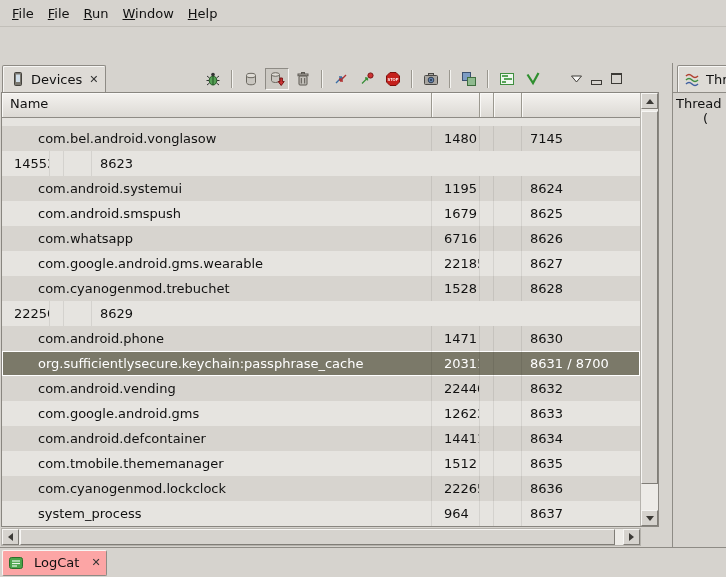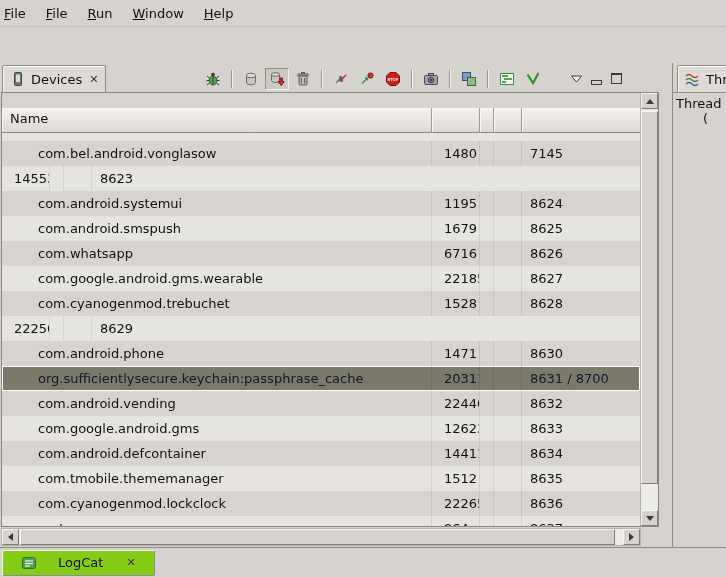--- a/index.html
+++ b/index.html
@@ -3,21 +3,21 @@
 <meta charset="utf-8">
 <style>
   html,body{margin:0;padding:0;background:#fff;}
   .app{
     position:relative;width:726px;height:577px;overflow:hidden;
     background:#d6d3ce;color:#111;
     font-family:"DejaVu Sans","Liberation Sans",sans-serif;font-size:13px;
     -webkit-font-smoothing:antialiased;
   }
   
-  .menubar{height:26px;display:flex;align-items:center;gap:12px;
+  .menubar{height:26px;display:flex;align-items:center;padding-left:8px;gap:6px;
     border-bottom:1px solid #c2bfb9;}
   .menu-item{display:block;padding:2px 4px;cursor:default;}
   .menu-item::first-letter{text-decoration:underline;}
   .toolbar-blank{height:36px;}
   
   .main{position:absolute;top:63px;left:0;width:726px;height:485px;display:flex;}
   .left-panel{position:relative;width:663px;height:485px;}
   .sash{width:9px;height:100%;}
   .right-panel{flex:1;position:relative;border-left:1px solid #8e8b85;overflow:hidden;}
   
@@ -36,28 +36,28 @@
   .sep{width:0;height:18px;border-left:1px solid #9a978f;border-right:1px solid #f4f3f0;margin:0 4px;}
   .mbtn{width:18px;height:16px;background:transparent;border:none;padding:0;
     display:flex;align-items:center;justify-content:center;}
   .win-gap{width:18px;}
   .min-glyph{width:9px;height:3px;border:1px solid #3c3a36;background:#d6d3ce;margin-top:7px;}
   .max-glyph{width:9px;height:8px;border:1px solid #3c3a36;border-top-width:2px;background:#d6d3ce;}
   
   .table-wrap{position:absolute;top:29px;left:1px;right:4px;bottom:21px;
     border:1px solid #898680;background:#d7d4cf;display:flex;}
   .table-main{flex:1;display:flex;flex-direction:column;overflow:hidden;}
-  .thead{display:flex;height:24px;line-height:22px;flex:0 0 24px;border-bottom:1px solid #8e8b85;margin-top:15px;}
+  .thead{display:flex;height:24px;line-height:22px;flex:0 0 24px;border-bottom:1px solid #8e8b85;}
   .hcell{box-sizing:border-box;background:linear-gradient(#f4f2ef,#dcd9d4);
     border-right:1px solid #9b988f;box-shadow:inset 1px 1px 0 #faf9f7;overflow:hidden;white-space:nowrap;}
   .rows{flex:1;overflow:hidden;background:#d7d4cf;}
   .partial{height:8px;background:#e6e4e0;}
   .trow{display:flex;height:25px;line-height:25px;background:#d7d4cf;position:relative;}
   .trow.alt{background:#e6e4e0;}
-  .trow.selected{background:#7b7969;color:#0f172a;box-shadow:inset 0 0 0 1px #ffffff;z-index:1;}
+  .trow.selected{background:#7b7969;color:#ffffff;box-shadow:inset 0 0 0 1px #ffffff;z-index:1;}
   .cell{box-sizing:border-box;overflow:hidden;white-space:nowrap;border-right:1px solid rgba(0,0,0,0.08);}
   .col-name{width:430px;padding-left:36px;}
   .col-pid{width:48px;padding-left:12px;}
   .col-c3{width:14px;}
   .col-c4{width:28px;}
   .col-port{flex:1;padding-left:8px;border-right:none;}
   
   .vscroll{flex:0 0 17px;display:flex;flex-direction:column;background:#edebe7;border-left:1px solid #b5b2ac;}
   .sbtn{flex:0 0 16px;height:16px;background:#d6d3ce;border:1px solid;
     border-color:#f7f6f4 #807d77 #807d77 #f7f6f4;display:flex;align-items:center;justify-content:center;box-sizing:border-box;}
@@ -74,22 +74,22 @@
   .arr-up{border-left:4px solid transparent;border-right:4px solid transparent;border-bottom:5px solid #3c3a36;}
   .arr-down{border-left:4px solid transparent;border-right:4px solid transparent;border-top:5px solid #3c3a36;}
   .arr-left{border-top:4px solid transparent;border-bottom:4px solid transparent;border-right:5px solid #3c3a36;}
   .arr-right{border-top:4px solid transparent;border-bottom:4px solid transparent;border-left:5px solid #3c3a36;}
   
   .threads-msg{border-top:1px solid #8e8b85;padding:3px 0 0 3px;line-height:15px;white-space:nowrap;overflow:hidden;}
   .threads-msg .l2{padding-left:27px;}
   
   .bottom-bar{position:absolute;left:0;bottom:0;width:726px;height:29px;border-top:1px solid #8e8b85;
     background:#d6d3ce;display:flex;align-items:center;}
-  .fast-tab{display:flex;align-items:center;gap:21px;height:24px;padding:0 18px;margin-left:2px;
-    background:#84cc16;border:1px solid;border-color:#f7f6f4 #8e8b85 #8e8b85 #f7f6f4;border-radius:2px;white-space:nowrap;}
+  .fast-tab{display:flex;align-items:center;gap:10px;height:24px;padding:0 5px;margin-left:2px;
+    background:#fca5a5;border:1px solid;border-color:#f7f6f4 #8e8b85 #8e8b85 #f7f6f4;border-radius:2px;white-space:nowrap;}
 </style>
 </head>
 <body>
 
 <div class="app">
 
   <div class="menubar">
     <div class="menu-item">File</div>
     <div class="menu-item">File</div>
     <div class="menu-item">Run</div>

